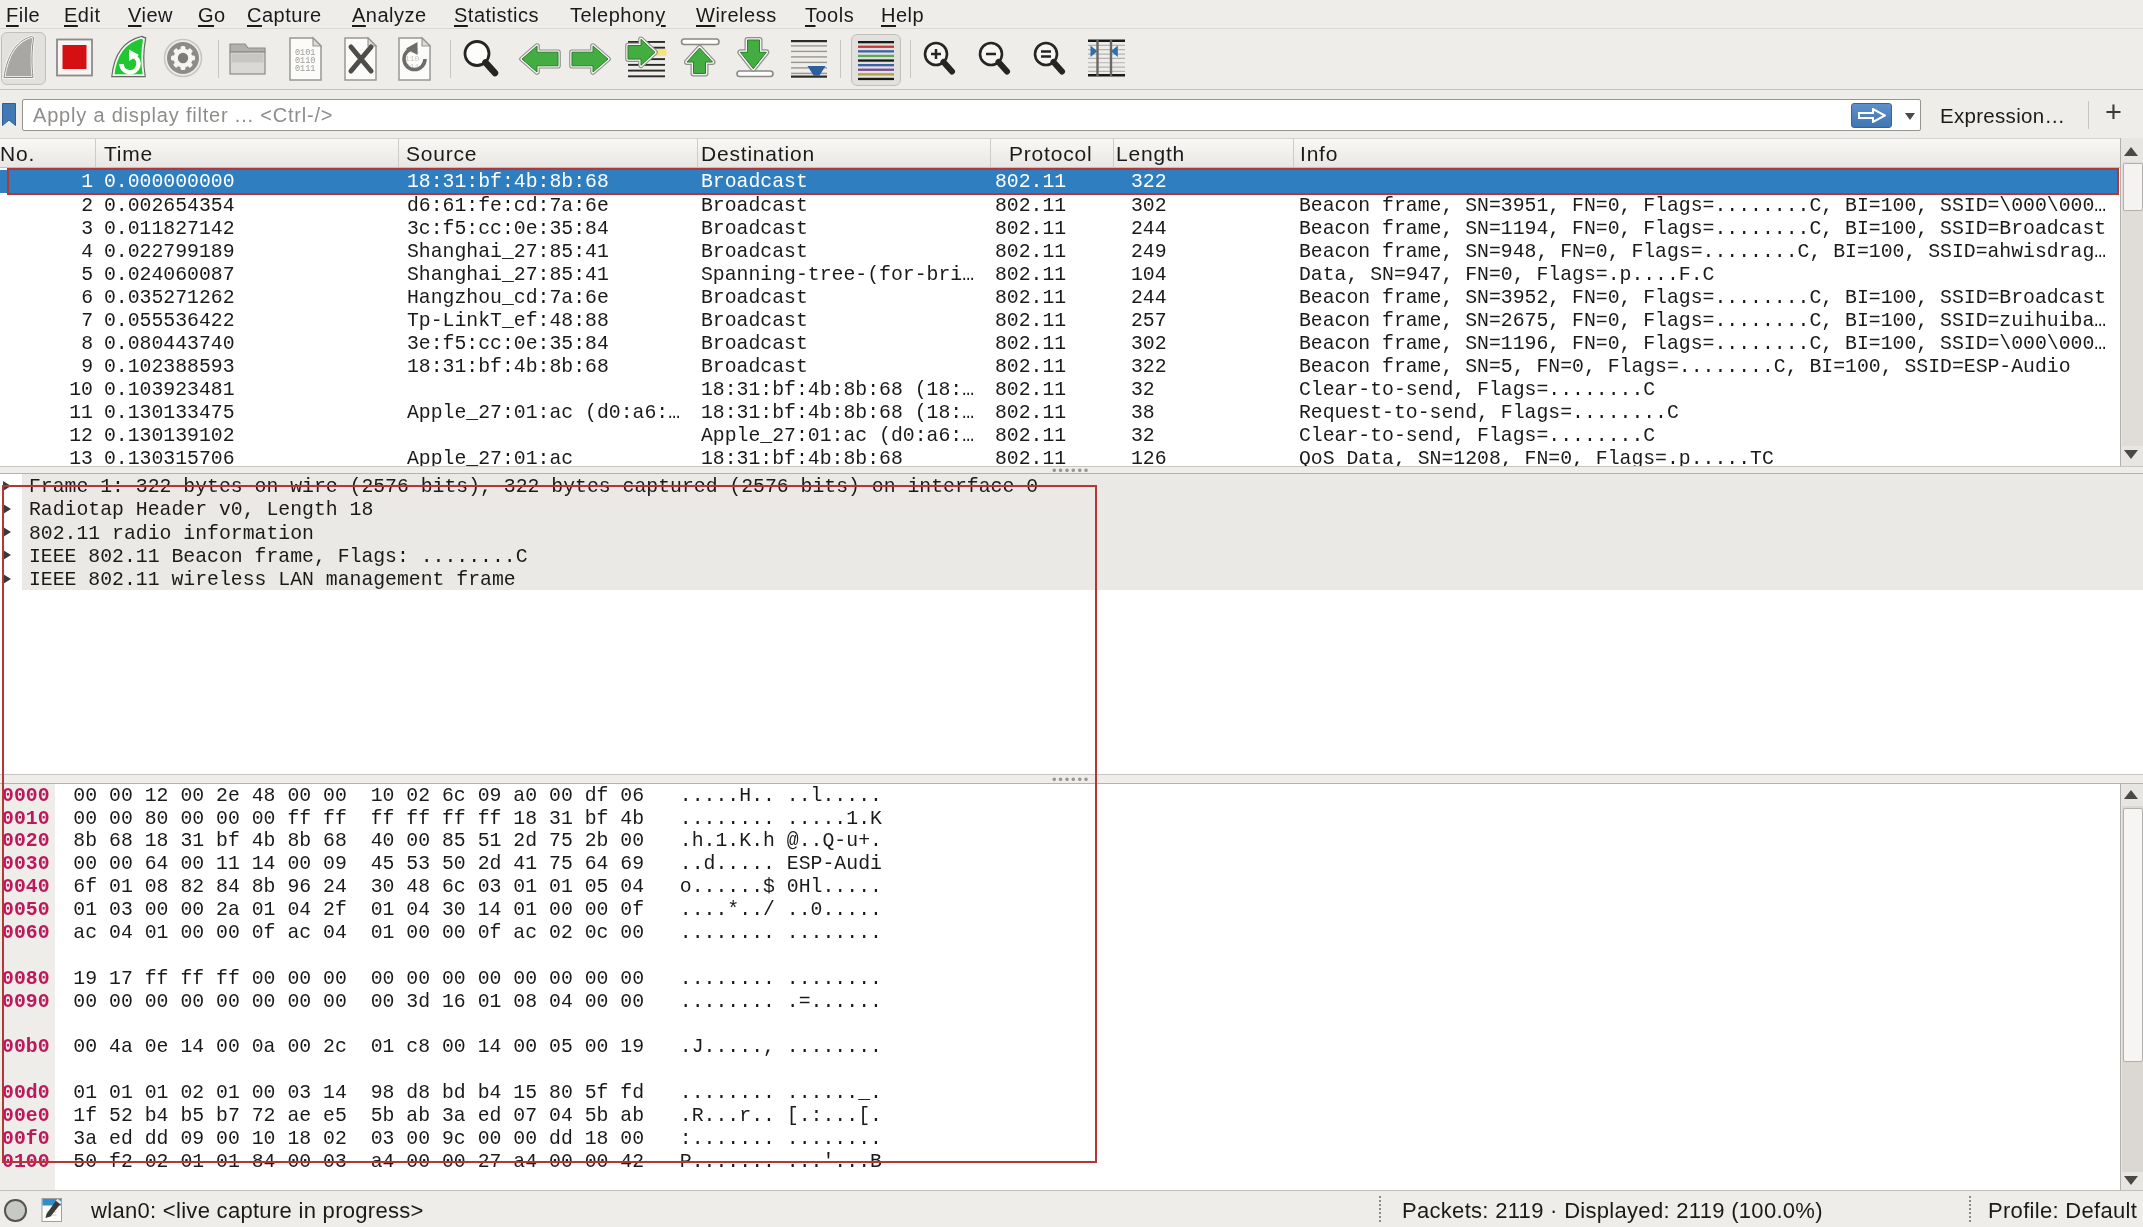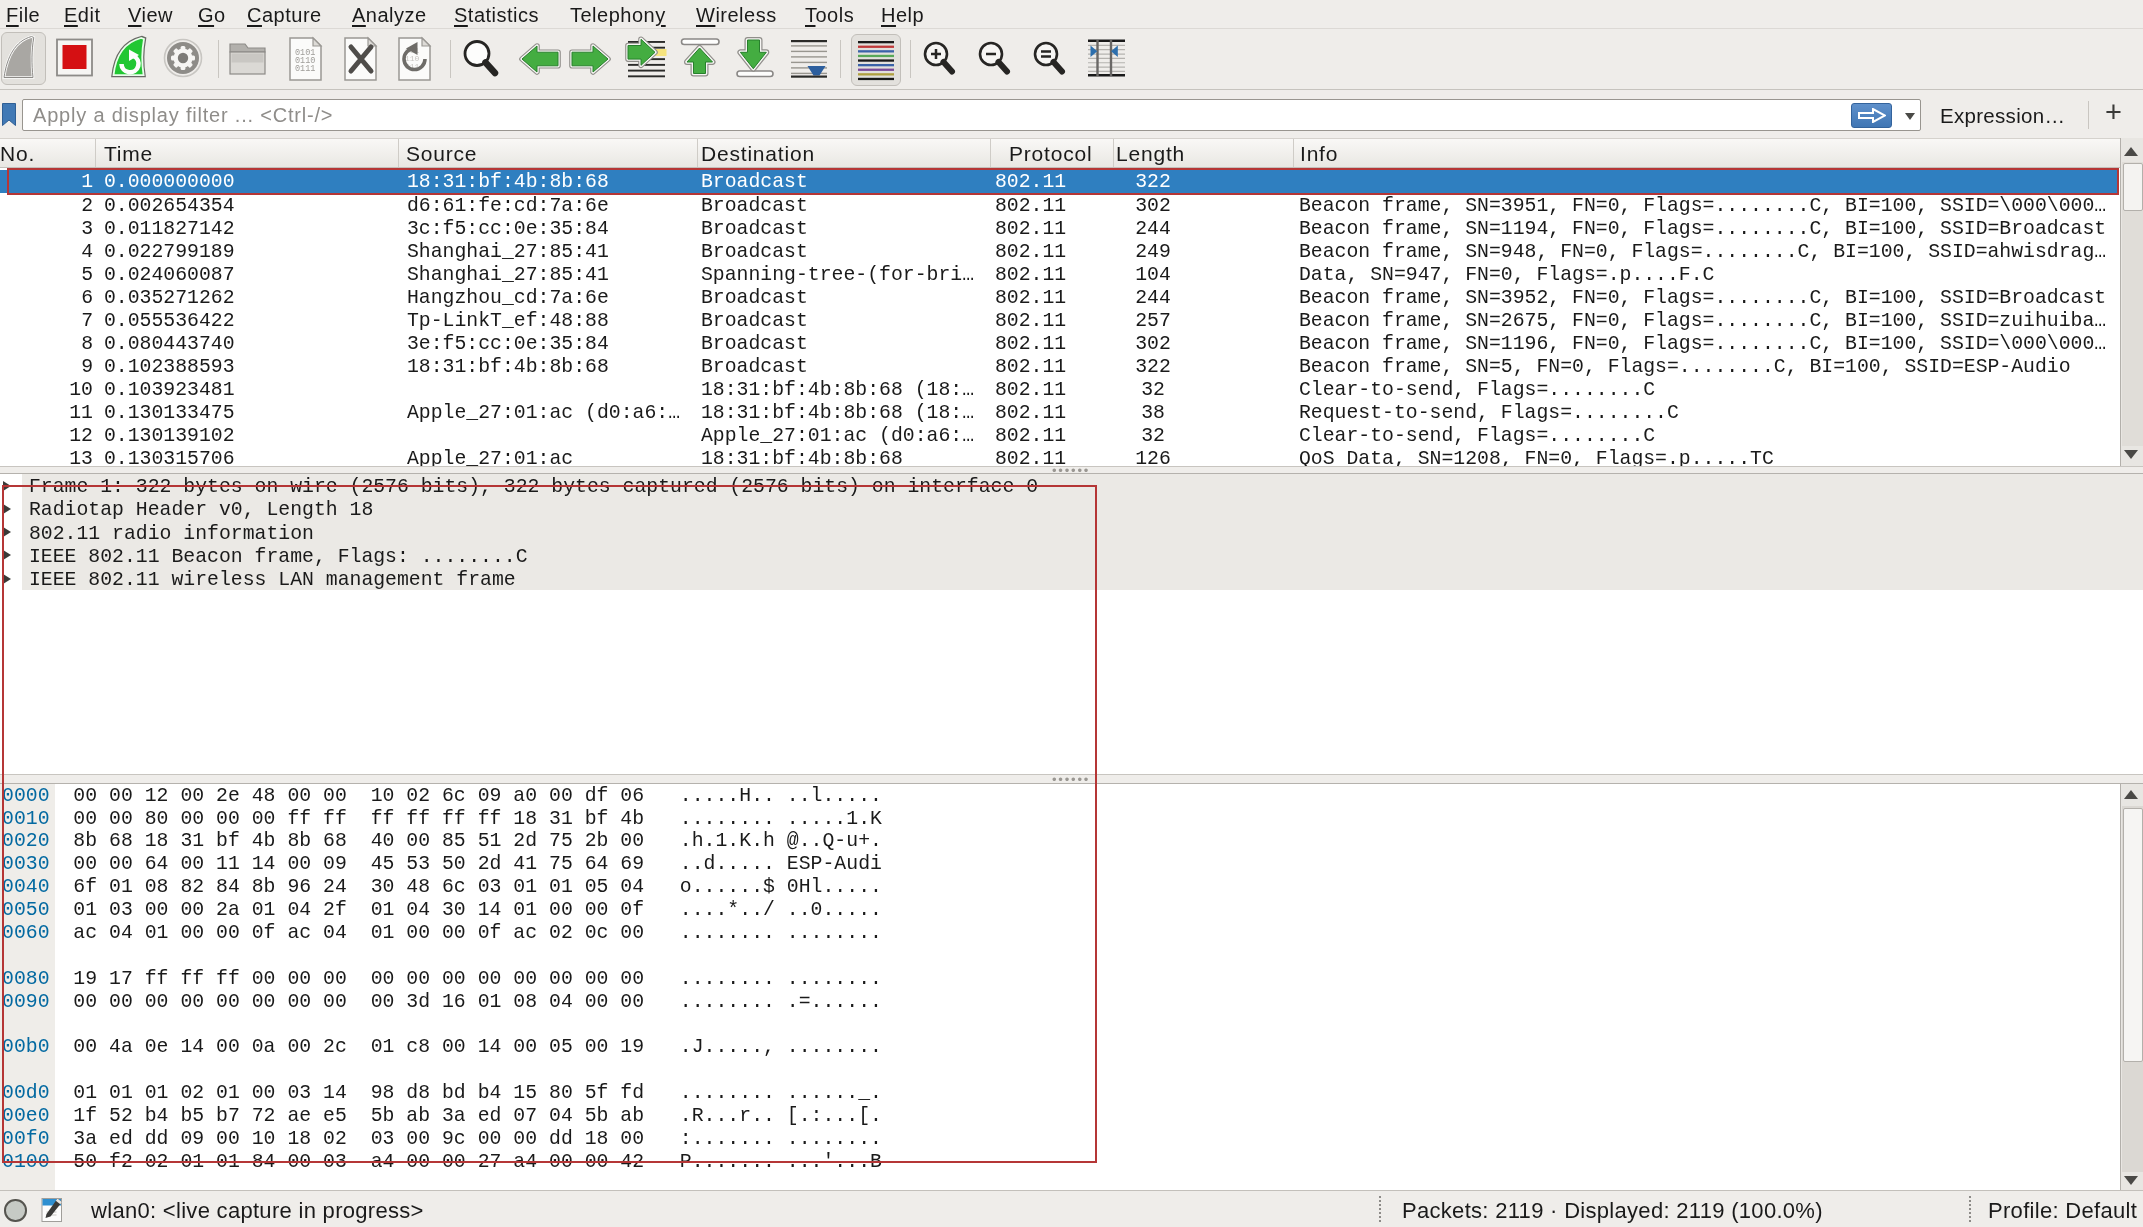--- a/index.html
+++ b/index.html
@@ -4,24 +4,24 @@
 body{width:2143px;height:1227px;overflow:hidden}
 #pg{position:relative;width:2143px;height:989px;background:#efedea;font-family:"Liberation Sans",sans-serif;color:#1a1a1a}
 .abs{position:absolute}
 .mi{position:absolute;top:4px;font-size:20px;line-height:22px;letter-spacing:0.5px}
 .mi u{text-decoration:underline;text-underline-offset:3px;text-decoration-thickness:1.5px}
 .sep{position:absolute;width:1px;background:#c9c6c1}
 .row{position:absolute;left:0;width:2120px;height:23.1px;font-family:"Liberation Mono",monospace;font-size:19.8px;line-height:23.1px;white-space:pre}
 .row span{position:absolute;top:0;line-height:23.1px}
 .cno{left:0;width:93px;text-align:right}
 .ct{left:104px}.cs{left:407px}.cd{left:701px}.cp{left:995px}
-.cl{left:1084px;width:138px;text-align:center}
+.cl{left:1131px;width:138px;text-align:left}
 .ci{left:1299px}
 .hx{position:absolute;left:2px;font-size:19.8px;line-height:22.9px;letter-spacing:0.02px;white-space:pre;font-family:"Liberation Mono",monospace}
-.hx b{font-weight:normal;color:#0369a1}
+.hx b{font-weight:bold;color:#be185d}
 .dl{position:absolute;left:29px;font-size:19.8px;line-height:23.2px;white-space:pre;font-family:"Liberation Mono",monospace}
 .tri{position:absolute;width:0;height:0;border-left:8px solid #3a3a38;border-top:5.5px solid transparent;border-bottom:5.5px solid transparent}
 .hl{position:absolute;font-size:20px}
 .hdr{position:absolute;font-size:21px;letter-spacing:0.8px}
 .st{position:absolute;font-size:22px;letter-spacing:0.3px;line-height:35px;top:1192.5px}
 .redbox{position:absolute;border:2px solid #b53636;z-index:30}
 .dots{position:absolute;color:#9a9792;font-size:13px;letter-spacing:1.8px;line-height:5px}
 .sbtri-u{position:absolute;width:0;height:0;border-bottom:9px solid #4a4946;border-left:7px solid transparent;border-right:7px solid transparent}
 .sbtri-d{position:absolute;width:0;height:0;border-top:9px solid #4a4946;border-left:7px solid transparent;border-right:7px solid transparent}
 </style></head><body>

